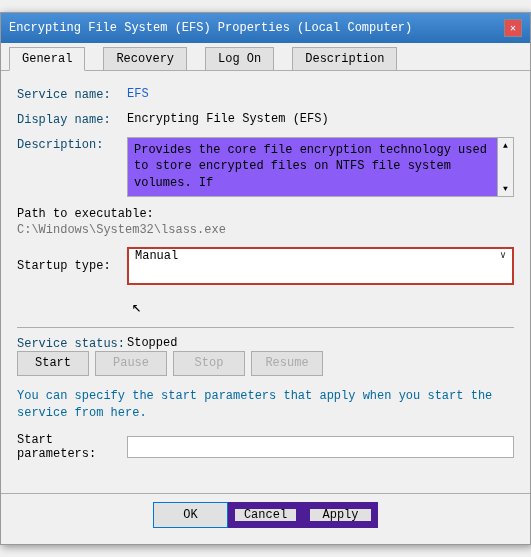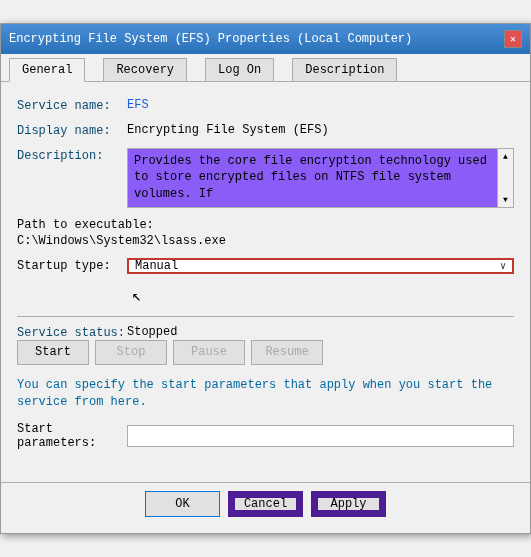--- a/index.html
+++ b/index.html
@@ -125,40 +125,39 @@
       color: #000;
     }
     .path-section {
       margin-bottom: 10px;
     }
     .path-label {
       color: #000;
       margin-bottom: 2px;
     }
     .path-value {
-      color: #000000;
+      color: #737373;
       margin-left: 0;
     }
     .startup-row {
       display: flex;
       align-items: center;
       margin-bottom: 10px;
     }
     .startup-label {
       width: 110px;
       min-width: 110px;
     }
     .startup-dropdown {
       flex: 1;
-      height: 16px;
+      height: 38px;
       border: 2px solid #c0392b;
       background: white;
       padding: 0 6px;
       display: flex;
-      align-items: center;
       justify-content: space-between;
       cursor: pointer;
       font-size: 12px;
     }
     .dropdown-arrow {
       font-size: 10px;
       color: #333;
     }
     .cursor-area {
       height: 24px;
@@ -220,21 +219,20 @@
       flex: 1;
       height: 22px;
       border: 1px solid #adadad;
       background: white;
       padding: 0 4px;
       font-size: 12px;
     }
     .footer-buttons {
       display: flex;
       justify-content: center;
-      gap: 8px;
       padding: 8px 16px 16px;
       border-top: 1px solid #adadad;
     }
     .footer-btn {
       min-width: 75px;
       height: 26px;
       background: #e1e1e1;
       border: 7px solid #4c1d95;
       cursor: pointer;
       font-size: 12px;
@@ -307,22 +305,22 @@
 
     <hr class="divider">
 
     <div class="status-row">
       <span class="field-label">Service status:</span>
       <span class="field-text">Stopped</span>
     </div>
 
     <div class="service-buttons">
       <button class="svc-btn">Start</button>
+      <button class="svc-btn disabled">Pause</button>
       <button class="svc-btn disabled">Stop</button>
-      <button class="svc-btn disabled">Pause</button>
       <button class="svc-btn disabled">Resume</button>
     </div>
 
     <div class="note-text">You can specify the start parameters that apply when you start the service from here.</div>
 
     <div class="start-params-row">
       <span class="start-params-label">Start parameters:</span>
       <input class="start-params-input" type="text" style="">
     </div>
 

